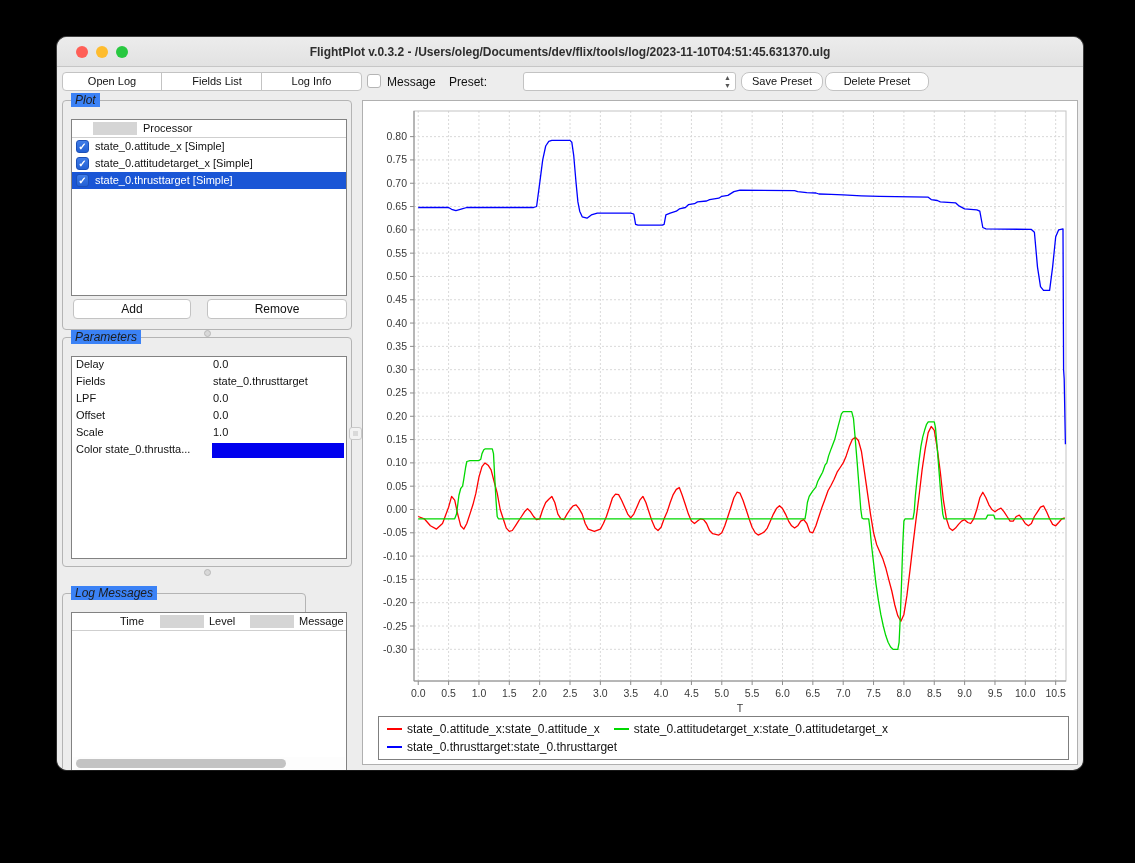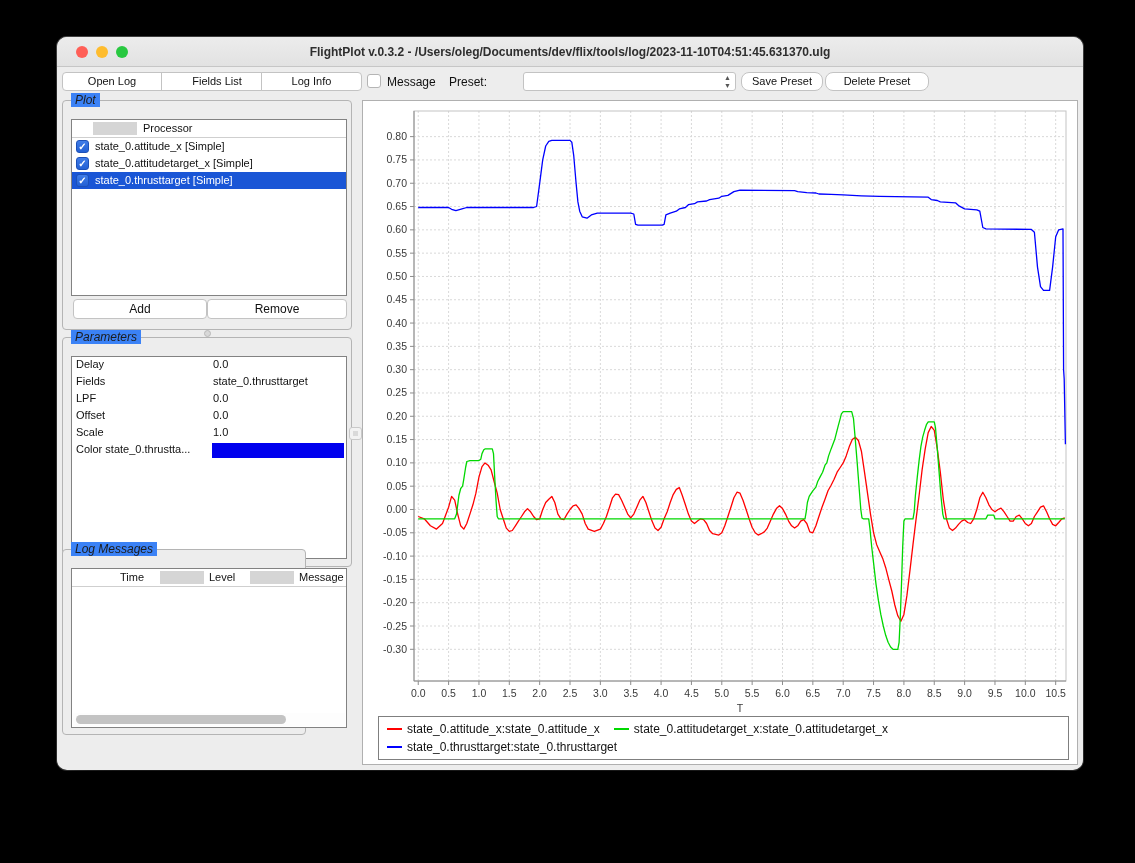--- a/index.html
+++ b/index.html
@@ -103,21 +103,21 @@
       </div>
       <div class="trow">
         <span class="cb">✓</span>
         <span class="rowlabel">state_0.attitudetarget_x [Simple]</span>
       </div>
       <div class="trow selected">
         <span class="cb">✓</span>
         <span class="rowlabel">state_0.thrusttarget [Simple]</span>
       </div>
     </div>
-    <div class="pbtn" style="left:10px; top:198px; width:134px;">Add</div>
+    <div class="pbtn" style="left:10px; top:198px; width:118px;">Add</div>
     <div class="pbtn" style="left:144px; top:198px; width:140px;">Remove</div>
   </div>
 
   <span class="grip-dot" style="left:147px; top:293px;"></span>
 
   <div class="group" style="left:5px; top:300px; width:290px; height:230px;">
     <span class="gtitle">Parameters</span>
     <div class="swtable" style="left:8px; top:18px; width:276px; height:203px;">
       <div class="trow">
         <span class="pcell-l">Delay</span>
@@ -141,21 +141,21 @@
       </div>
       <div class="trow">
         <span class="pcell-l">Color state_0.thrustta...</span>
         <span class="colorswatch" style="background: rgb(0, 0, 238);"></span>
       </div>
     </div>
   </div>
 
   <span class="grip-dot" style="left:147px; top:532px;"></span>
 
-  <div class="group" style="left:5px; top:512px; width:244px; height:186px;">
+  <div class="group" style="left:5px; top:556px; width:244px; height:186px;">
     <span class="gtitle">Log Messages</span>
     <div class="swtable" style="left:8px; top:18px; width:276px; height:160px;">
       <div class="thead">
         <span style="left:4px;">Time</span>
         <span class="hdiv" style="left:88px;"></span>
         <span style="left:93px;">Level</span>
         <span class="hdiv" style="left:178px;"></span>
         <span style="left:183px;">Message</span>
       </div>
       <div class="hscroll">

